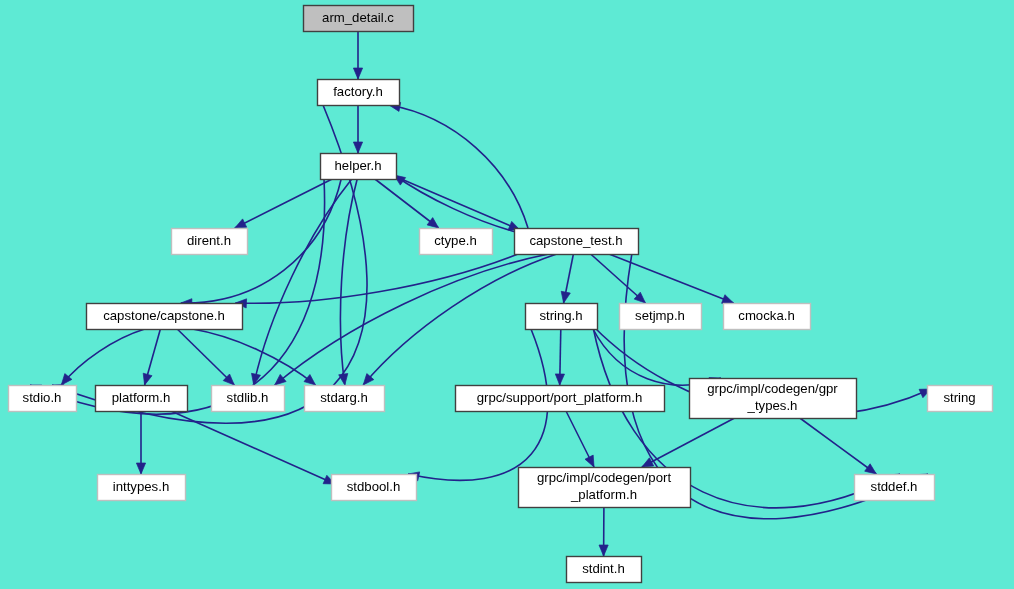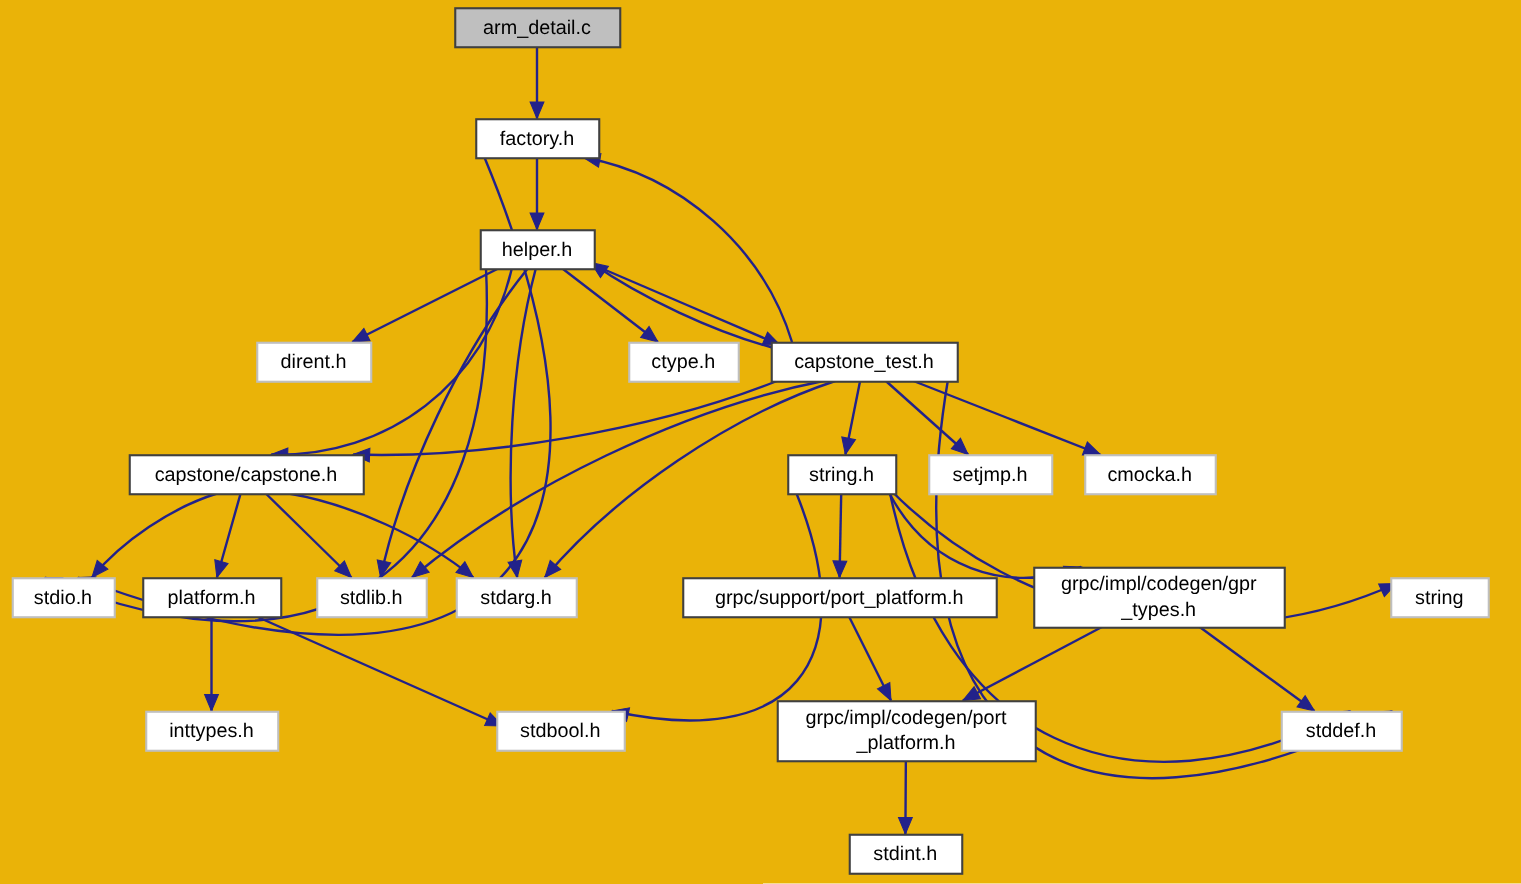--- a/index.html
+++ b/index.html
@@ -4,21 +4,21 @@
 <style>
   html, body {
     margin: 0;
     padding: 0;
     background: #ffffff;
   }
   #graph-root {
     position: relative;
     width: 1014px;
     height: 589px;
-    background: #eab308;
+    background: #5eead4;
     font-family: "Liberation Sans", sans-serif;
     overflow: hidden;
   }
   svg#graph-svg {
     position: absolute;
     left: 0;
     top: 0;
     width: 1014px;
     height: 589px;
   }

